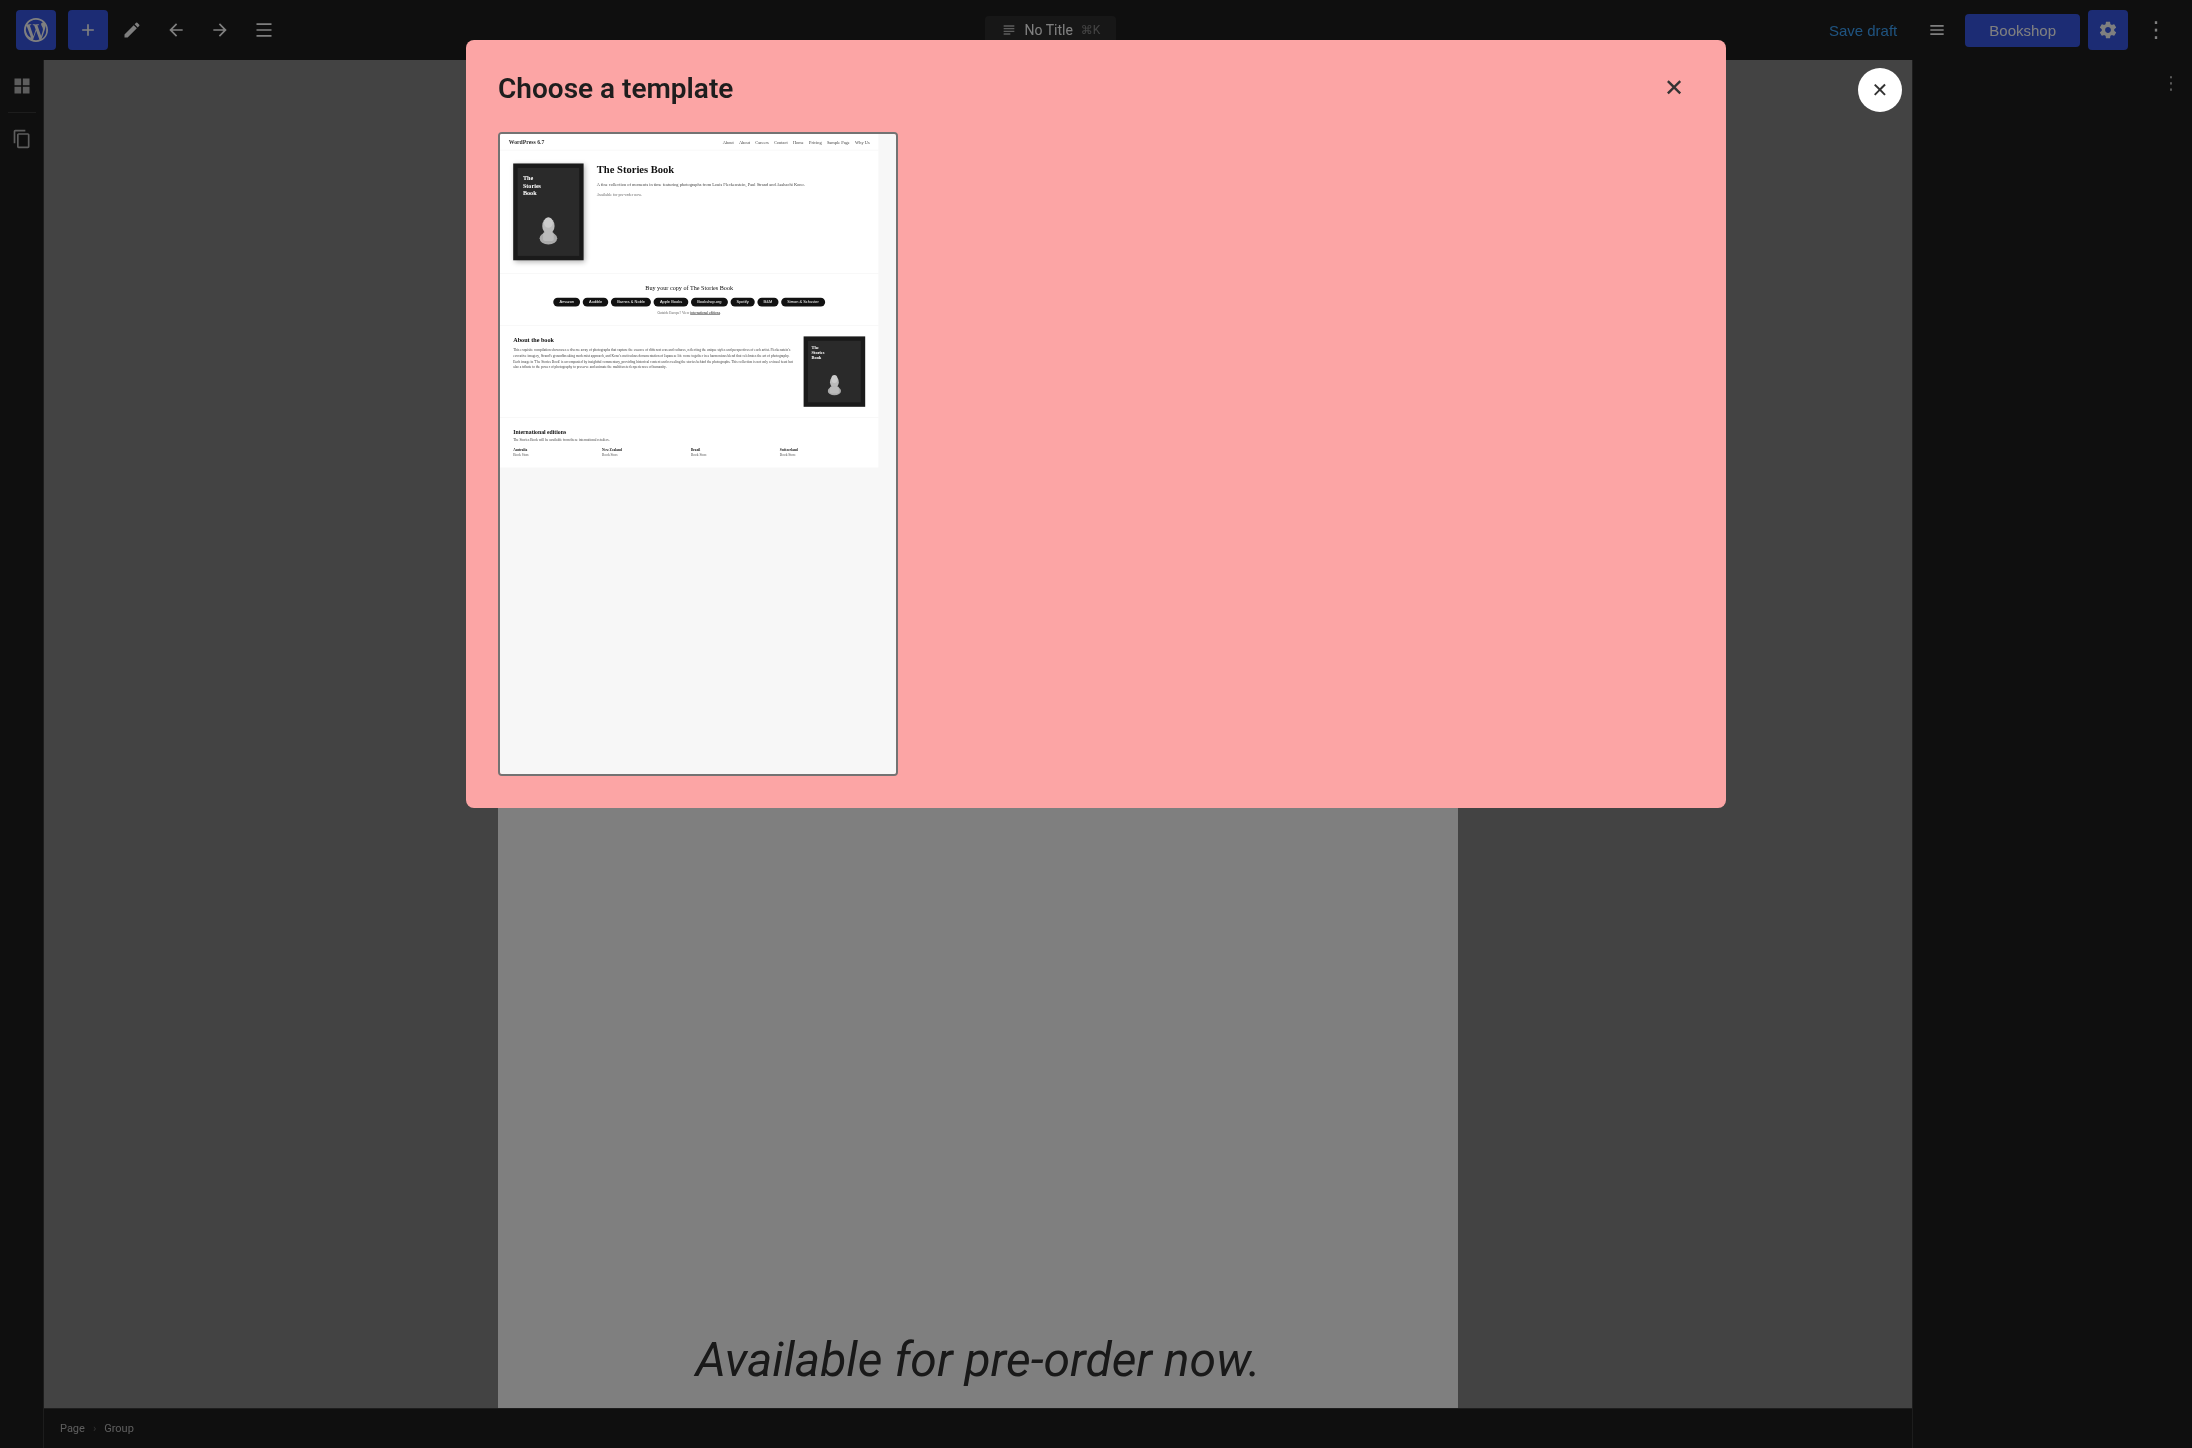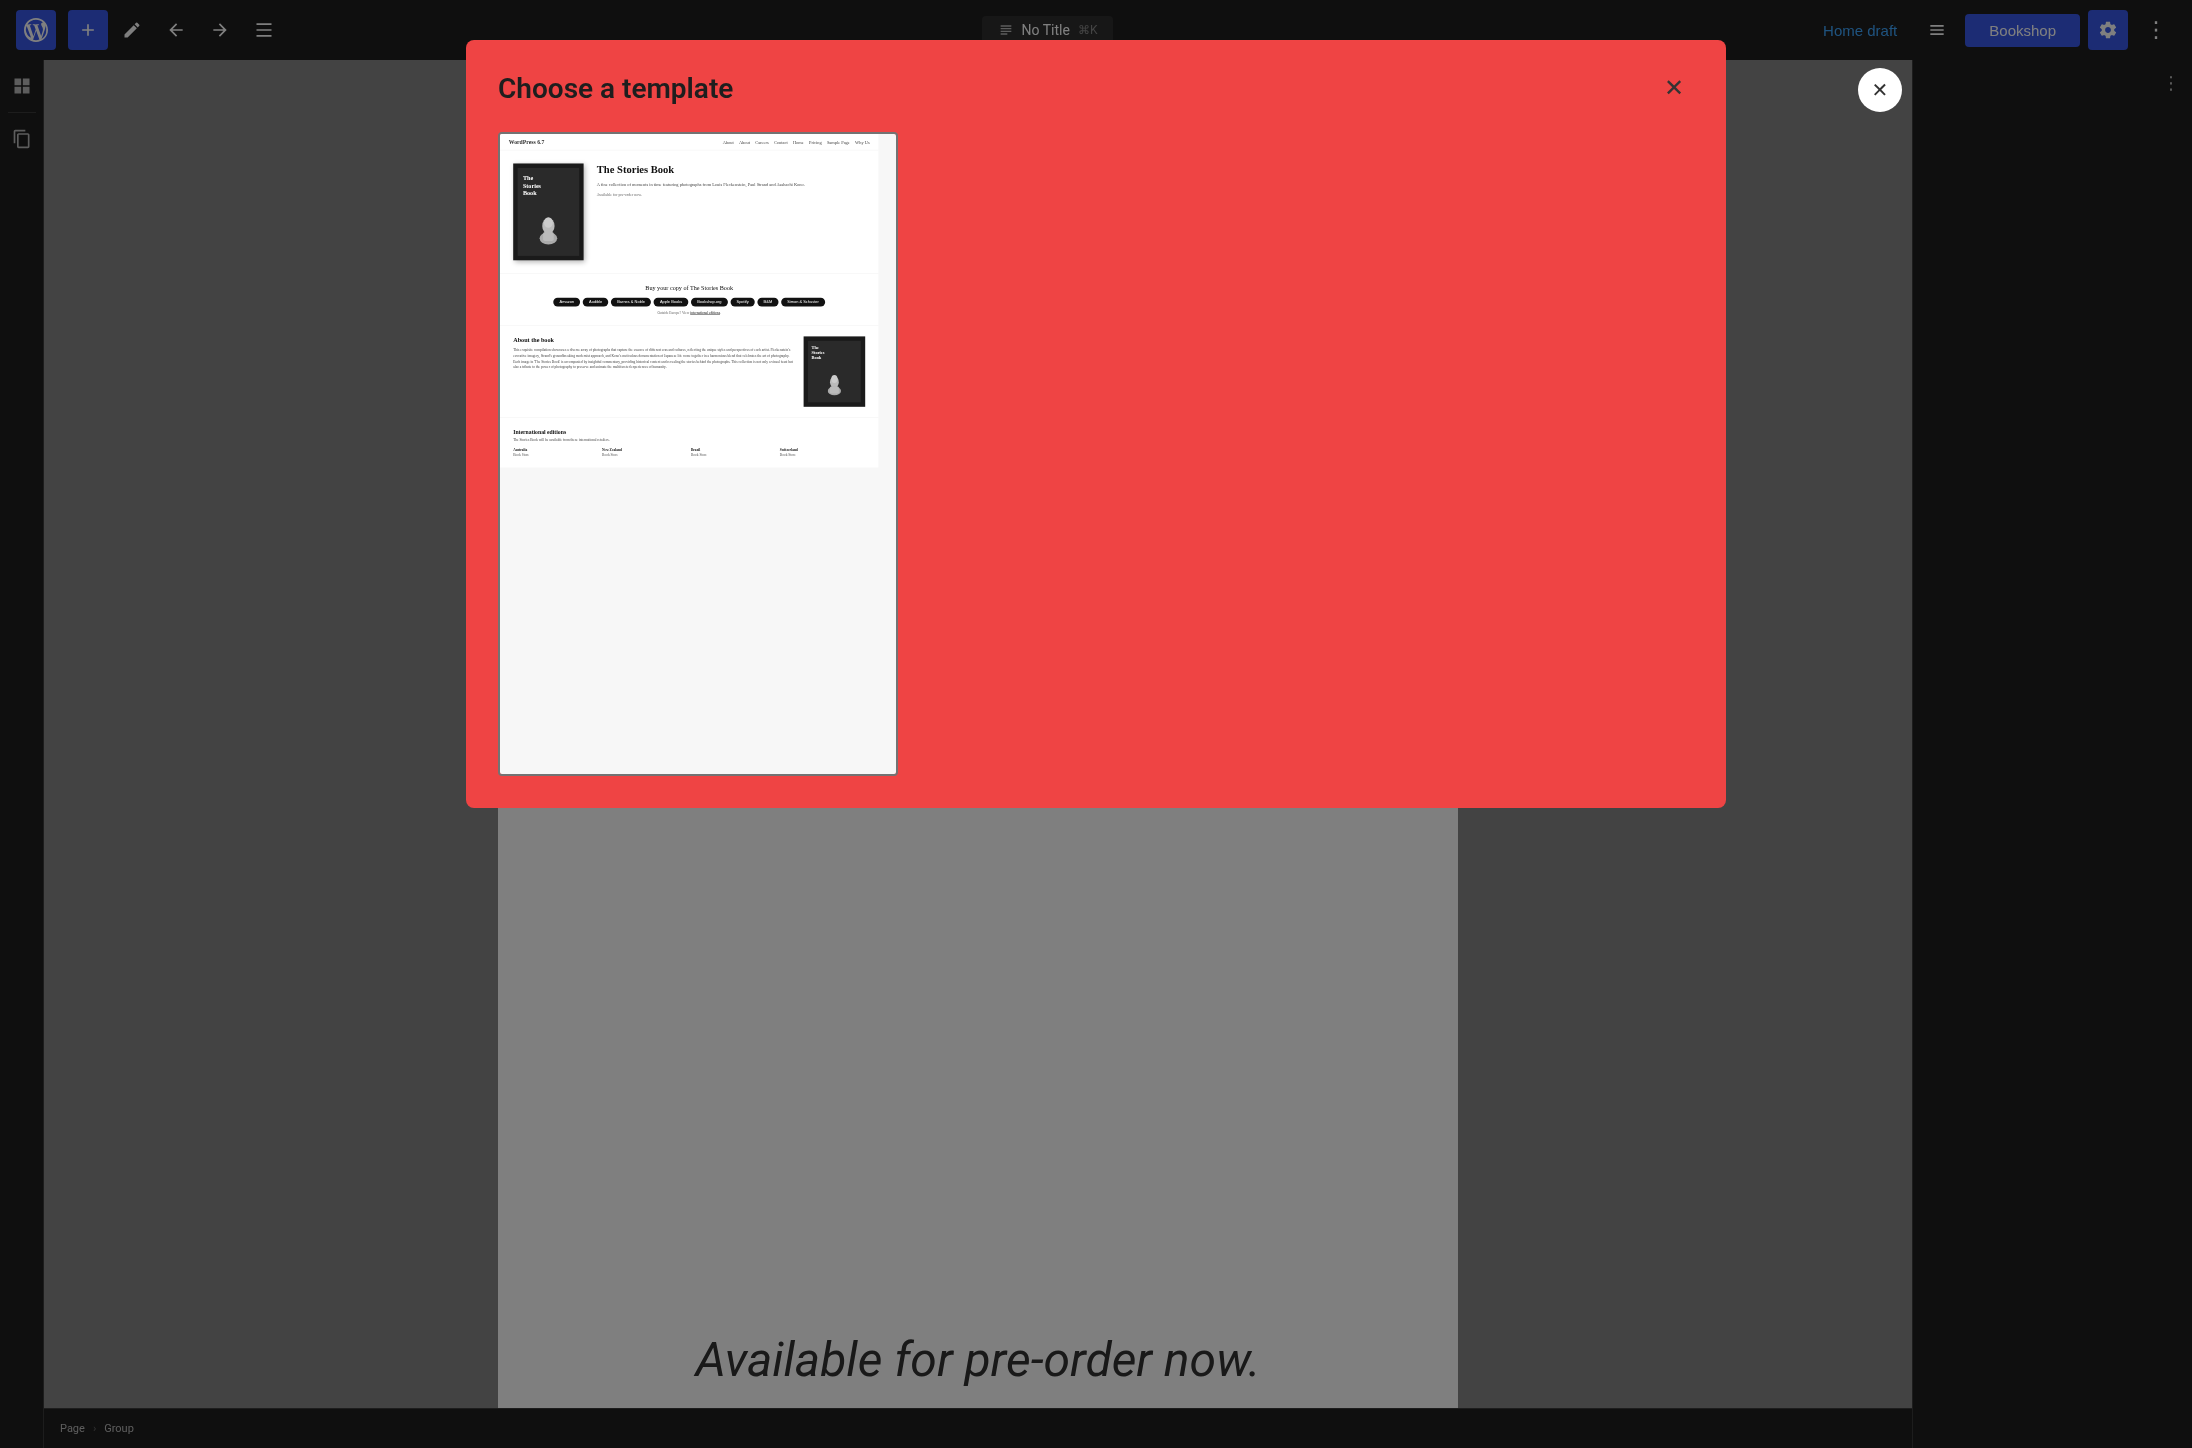--- a/index.html
+++ b/index.html
@@ -238,21 +238,21 @@
       position: absolute;
       top: 0; left: 0; right: 0; bottom: 0;
       background: rgba(0,0,0,0.5);
       z-index: 100;
       display: flex;
       align-items: flex-start;
       justify-content: center;
       padding-top: 40px;
     }
     .modal {
-      background: #ef4444;
+      background: #fca5a5;
       border-radius: 8px;
       width: 1260px;
       max-height: 820px;
       overflow: hidden;
       position: relative;
       display: flex;
       flex-direction: column;
     }
     .modal-header {
       padding: 28px 32px 0;
@@ -492,21 +492,21 @@
     <div class="title-area">
       <svg viewBox="0 0 24 24" width="16" height="16" fill="#bbb">
           <path d="M14 17H4v2h10v-2zm6-8H4v2h16V9zM4 15h16v-2H4v2zM4 5v2h16V5H4z"></path>
         </svg>
       <span>No Title</span>
       <span class="kbd">⌘K</span>
     </div>
   </div>
 
   <div class="toolbar-right">
-    <button class="save-draft-btn">Home draft</button>
+    <button class="save-draft-btn">Save draft</button>
     <button class="view-btn">
       <svg viewBox="0 0 24 24" width="20" height="20" fill="white">
           <path d="M4 6h16v2H4V6zm0 5h16v2H4v-2zm0 5h16v2H4v-2z"></path>
         </svg>
     </button>
     <button class="publish-btn">Bookshop</button>
     <button class="settings-btn">
       <svg viewBox="0 0 24 24" width="20" height="20" fill="white">
           <path d="M19.43 12.98c.04-.32.07-.64.07-.98 0-.34-.03-.66-.07-.98l2.11-1.65c.19-.15.24-.42.12-.64l-2-3.46c-.12-.22-.39-.3-.61-.22l-2.49 1c-.52-.4-1.08-.73-1.69-.98l-.38-2.65C14.46 2.18 14.25 2 14 2h-4c-.25 0-.46.18-.49.42l-.38 2.65c-.61.25-1.17.59-1.69.98l-2.49-1c-.23-.09-.49 0-.61.22l-2 3.46c-.13.22-.07.49.12.64l2.11 1.65c-.04.32-.07.65-.07.98 0 .33.03.66.07.98l-2.11 1.65c-.19.15-.24.42-.12.64l2 3.46c.12.22.39.3.61.22l2.49-1c.52.4 1.08.73 1.69.98l.38 2.65c.03.24.24.42.49.42h4c.25 0 .46-.18.49-.42l.38-2.65c.61-.25 1.17-.58 1.69-.98l2.49 1c.23.09.49 0 .61-.22l2-3.46c.12-.22.07-.49-.12-.64l-2.11-1.65zm-7.43 2.52c-1.93 0-3.5-1.57-3.5-3.5s1.57-3.5 3.5-3.5 3.5 1.57 3.5 3.5-1.57 3.5-3.5 3.5z"></path>
         </svg>

